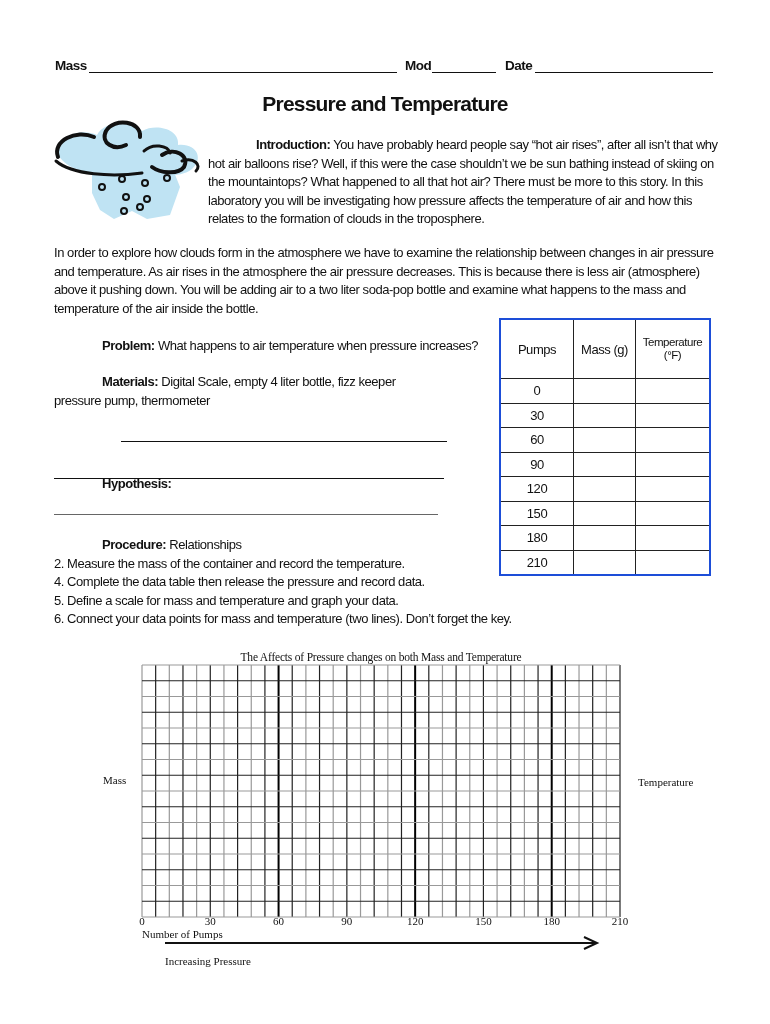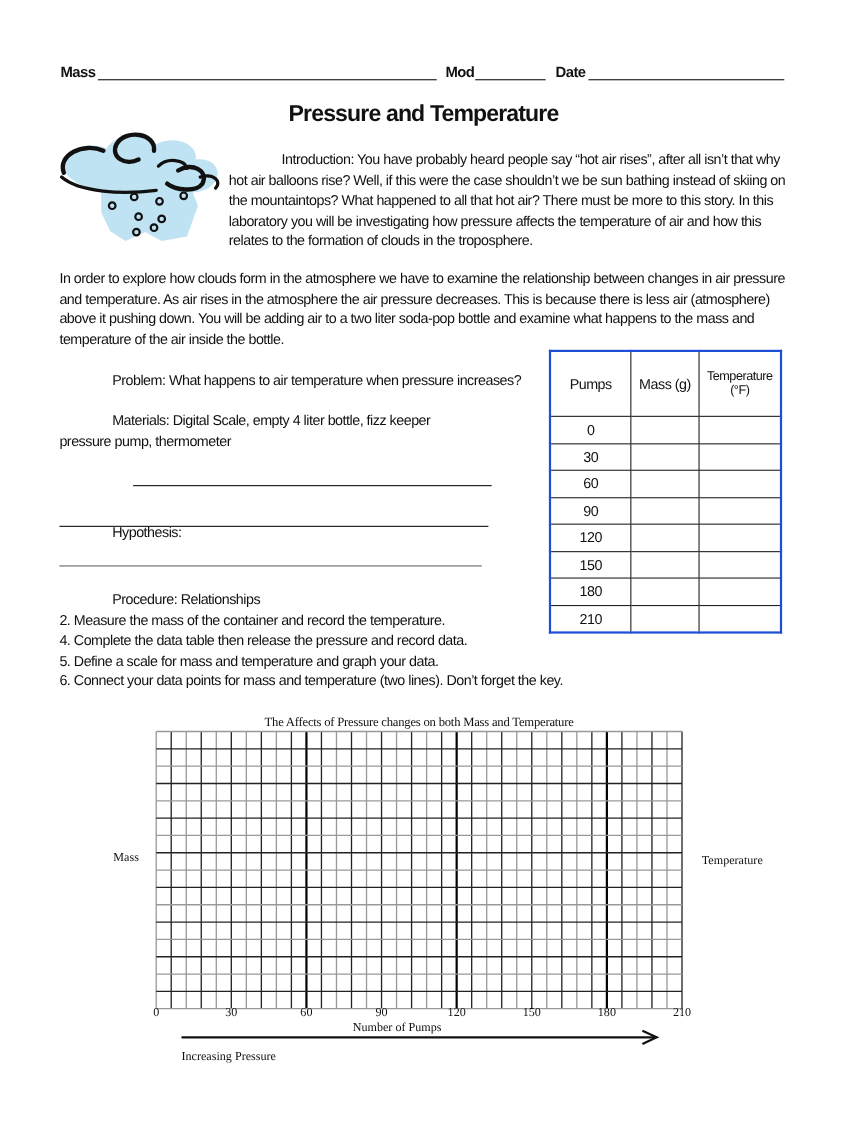--- a/index.html
+++ b/index.html
@@ -1,19 +1,19 @@
 <!DOCTYPE html>
 <html><head>
   <meta charset="utf-8">
   <style>
     html, body { margin: 0; padding: 0; background: #ffffff; }
     body { width: 770px; height: 1024px; position: relative; overflow: hidden;
            font-family: "Liberation Sans", sans-serif; color: #111; }
     .narrow { font-family: "Liberation Sans", sans-serif; font-size: 13px; letter-spacing: -0.45px; line-height: 18.5px; }
-    b { font-weight: normal; padding-left: 48px; }
+    b { font-weight: bold; padding-left: 48px; }
 
     
     .hdr-label { position: absolute; top: 58px; font-size: 13.5px; font-weight: bold; letter-spacing: -0.5px; }
     .blank { position: absolute; border-bottom: 1px solid #111; height: 0; }
 
     .title { position: absolute; left: 0; width: 770px; top: 92px; text-align: center;
              font-size: 21px; font-weight: bold; letter-spacing: -0.8px; }
 
     .cloud { position: absolute; left: 52px; top: 115px; width: 155px; height: 110px; }
 
@@ -39,21 +39,21 @@
     th.col-temp { font-size: 11.5px !important; line-height: 13px; }
 
     
     .chart-title { position: absolute; left: 142px; width: 478px; top: 651px; text-align: center;
                    font-family: "Liberation Serif", serif; font-size: 11.5px; letter-spacing: -0.2px; }
     svg.grid { position: absolute; left: 138px; top: 662px; }
     .serif { font-family: "Liberation Serif", serif; font-size: 11px; }
     .xtick { position: absolute; top: 915px; width: 30px; margin-left: -15px; text-align: center; }
     .ylabel-left { position: absolute; left: 103px; top: 774px; }
     .ylabel-right { position: absolute; left: 638px; top: 776px; }
-    .xlabel { position: absolute; left: 142px; width: 438px; top: 928px; text-align: center; }
+    .xlabel { position: absolute; left: 142px; width: 438px; top: 928px; text-align: left; }
     .arrow-label { position: absolute; left: 165px; width: 433px; top: 955px; text-align: left; }
     svg.arrow { position: absolute; left: 160px; top: 935px; }
   </style>
 </head>
 <body>
 
 <span class="hdr-label" style="left:55px;">Mass</span>
 <div class="blank" style="left:89px; top:72px; width:308px;"></div>
 <span class="hdr-label" style="left:405px;">Mod</span>
 <div class="blank" style="left:432px; top:72px; width:64px;"></div>

